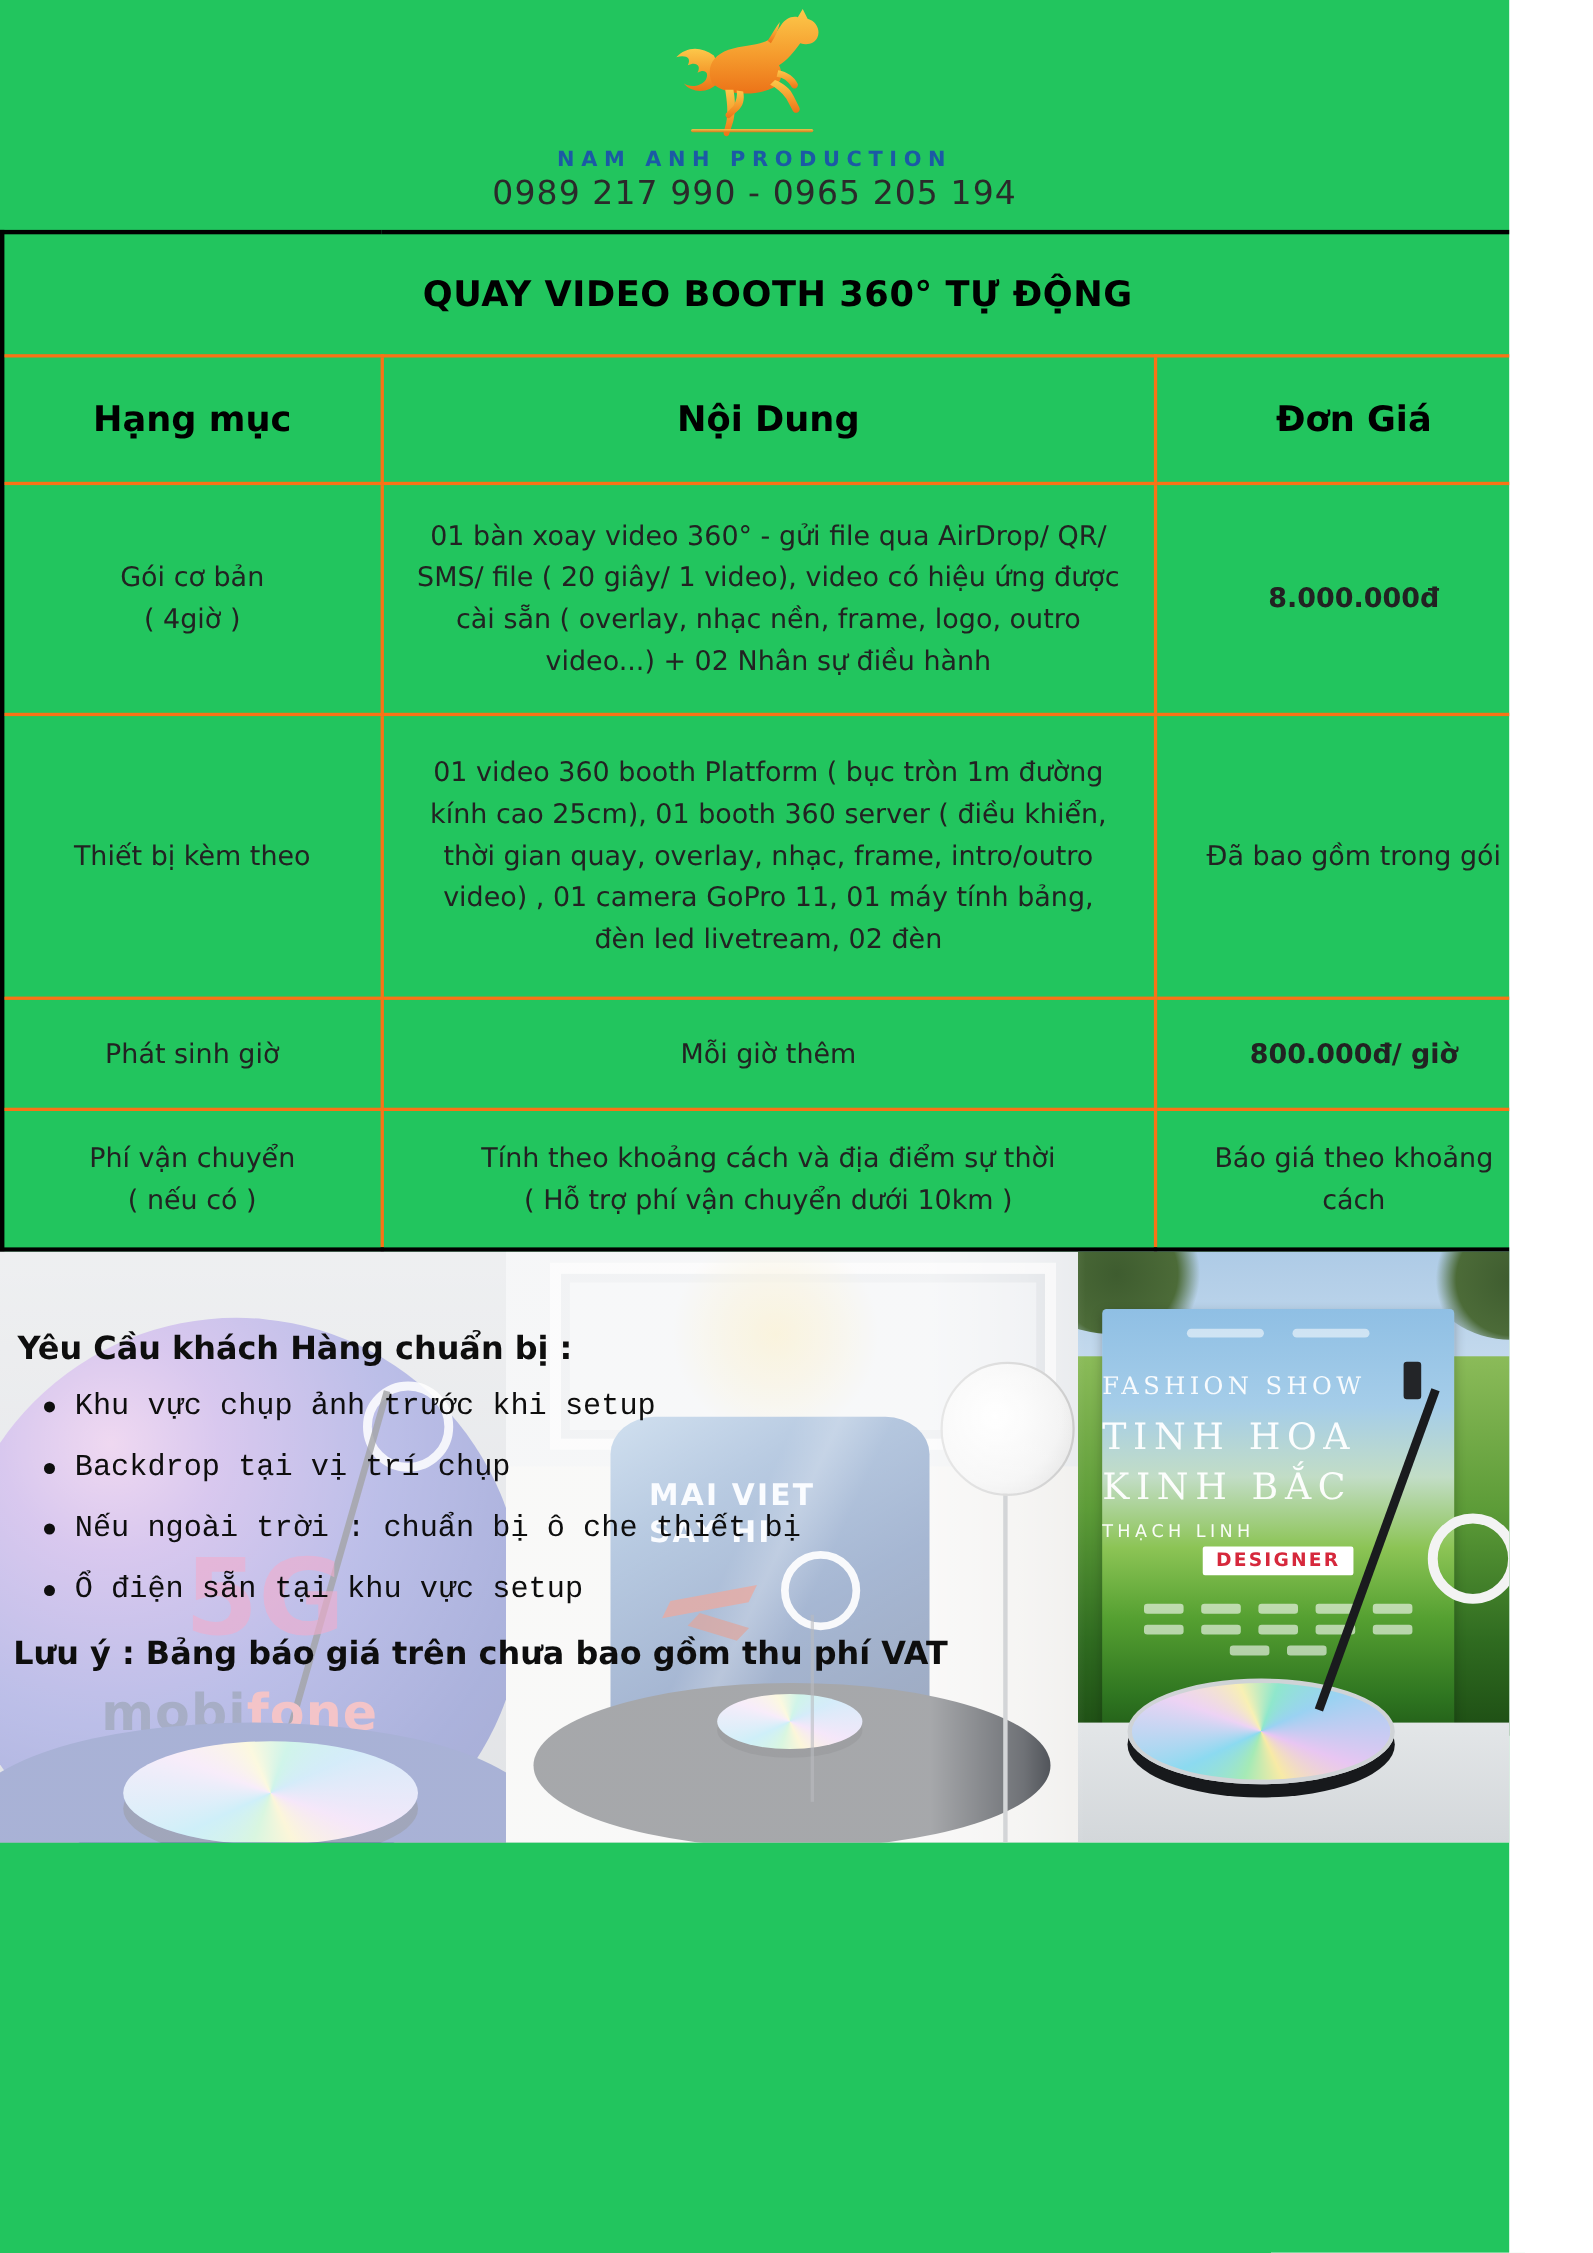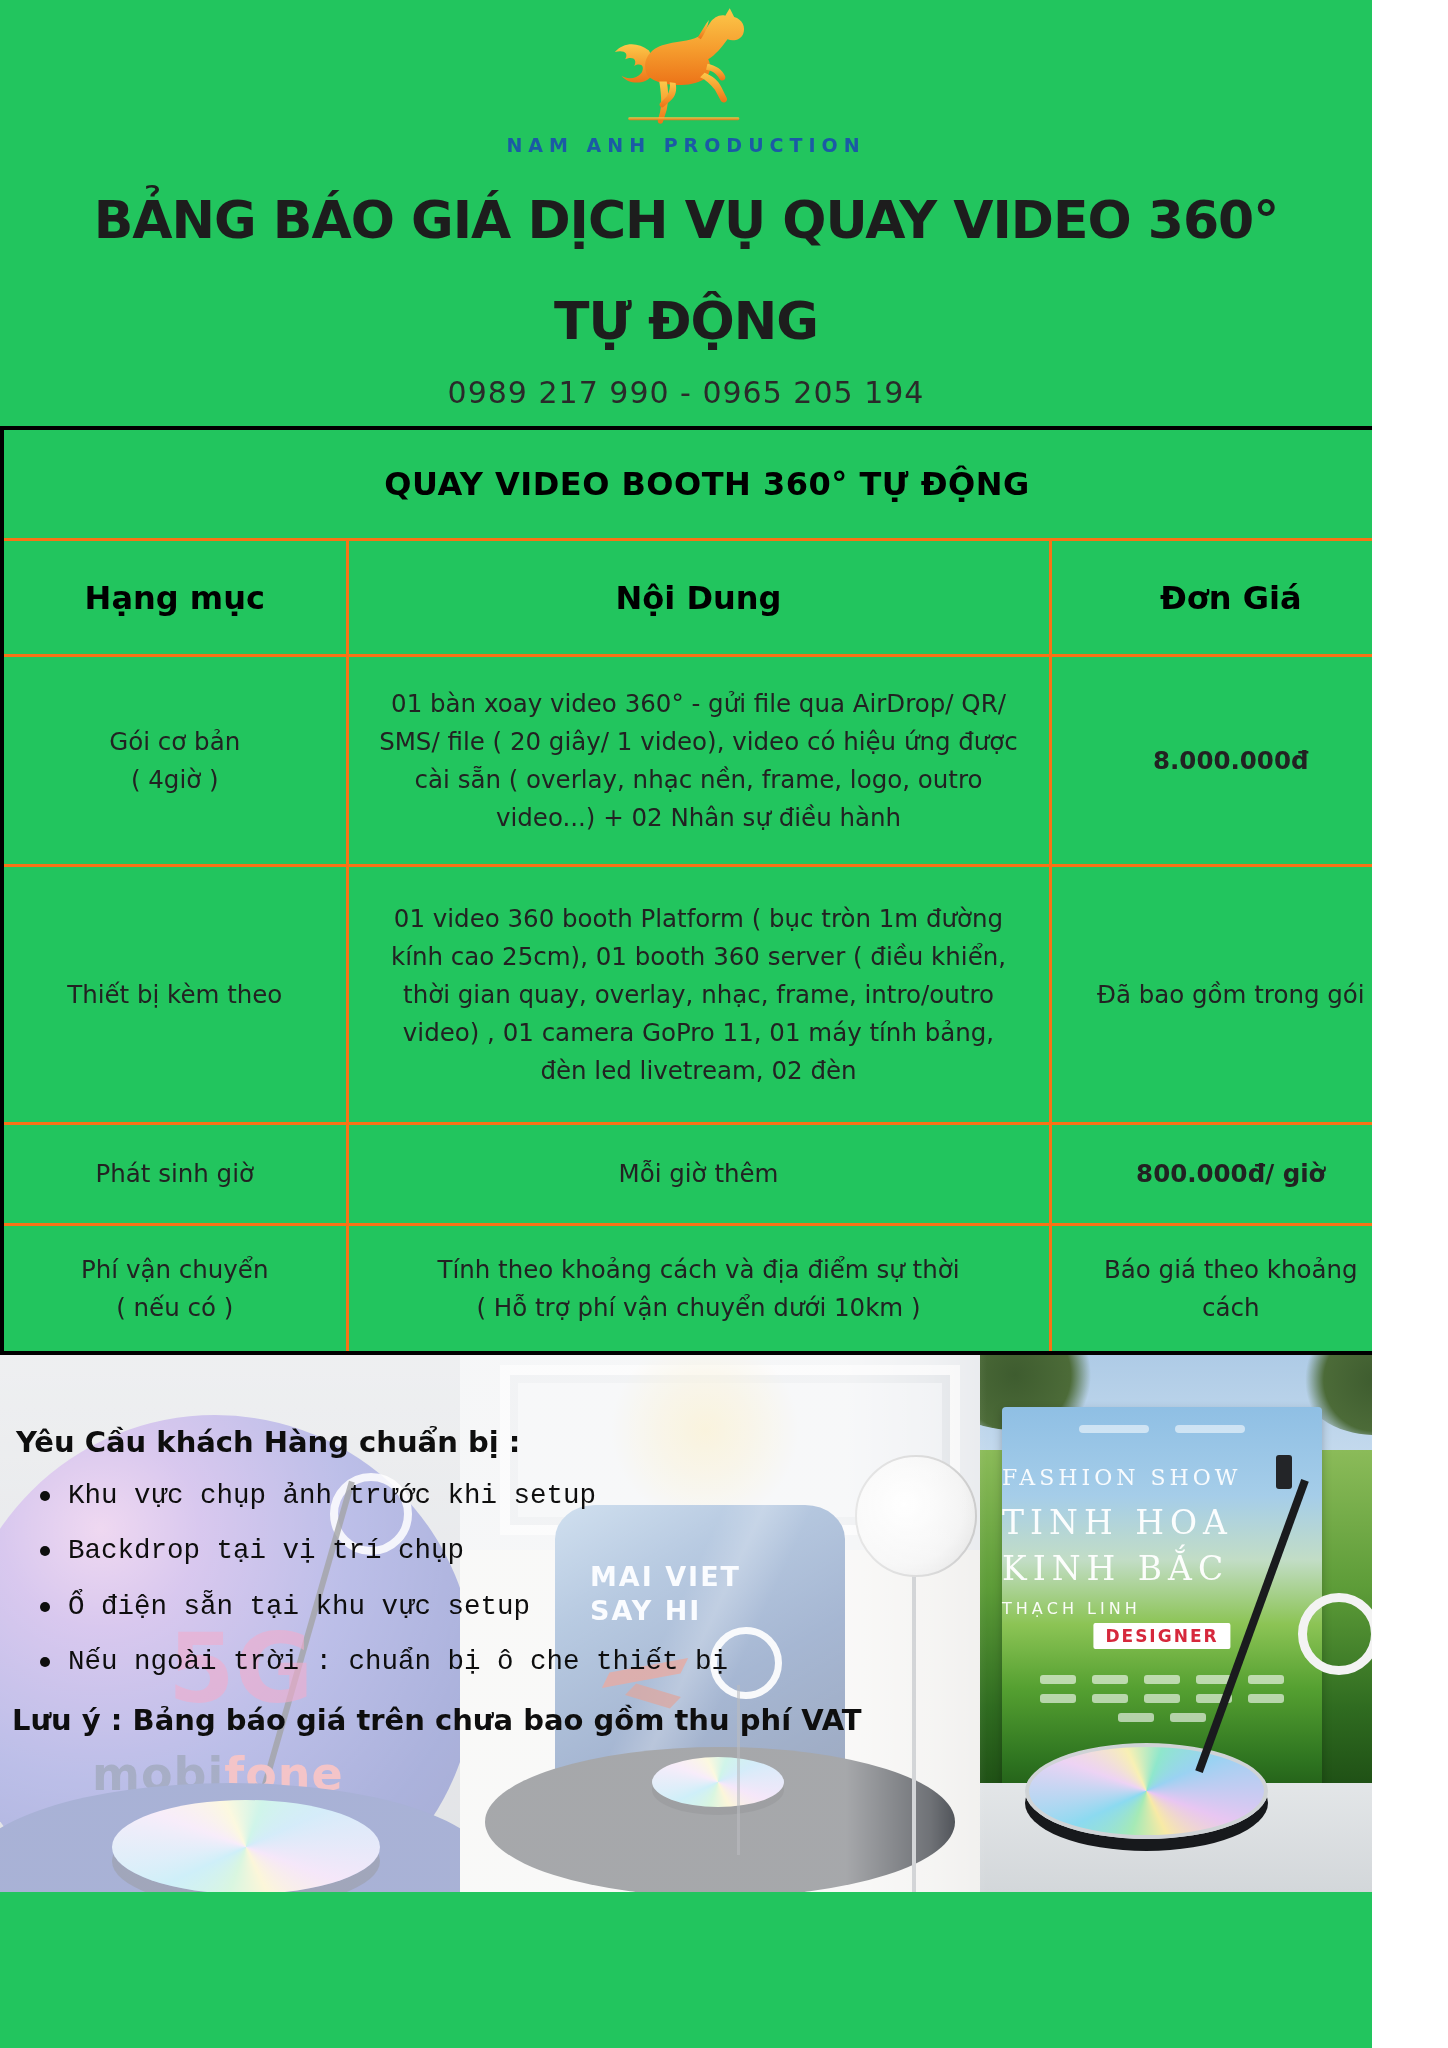--- a/index.html
+++ b/index.html
@@ -137,24 +137,20 @@
           <path d="M126 42 C132 33 136 25 141 19 C139 29 135 38 130 45 Z"></path>
           <path d="M135 90 C146 94 154 101 158 110 L165 124 C167 129 160 133 157 128 L149 113 C143 105 136 99 129 96 Z"></path>
           <path d="M139 78 C150 80 159 86 163 95 C164 100 158 103 155 98 C151 91 145 87 137 86 Z"></path>
           <path d="M74 102 C76 116 78 130 75 143 L72 154 C71 159 78 161 79 156 L84 140 C87 126 86 112 84 102 Z"></path>
           <path d="M96 104 C98 114 96 122 89 128 L80 136 C76 139 72 133 76 130 L84 122 C88 115 89 109 88 103 Z"></path>
           <rect x="32" y="150" width="150" height="4" rx="2" opacity="0.9"></rect>
         </g>
       </svg>
     </div>
     <div class="brand">NAM ANH PRODUCTION</div>
-    <h1 class="title">
-      <span>BẢNG BÁO GIÁ DỊCH VỤ QUAY VIDEO 360°</span>
-      <span>TỰ ĐỘNG</span>
-    </h1>
     <div class="phone">0989 217 990 - 0965 205 194</div>
   </div>
 
   <table class="price">
     <colgroup>
         <col class="c1">
         <col class="c2">
         <col class="c3">
       </colgroup>
     <tbody>
@@ -266,25 +262,25 @@
         <li>
             <span class="dot"></span>
             <span style="position:static">Khu vực chụp ảnh trước khi setup</span>
           </li>
         <li>
             <span class="dot"></span>
             <span style="position:static">Backdrop tại vị trí chụp</span>
           </li>
         <li>
             <span class="dot"></span>
+            <span style="position:static">Nếu ngoài trời : chuẩn bị ô che thiết bị</span>
+          </li>
+        <li>
+            <span class="dot"></span>
             <span style="position:static">Ổ điện sẵn tại khu vực setup</span>
-          </li>
-        <li>
-            <span class="dot"></span>
-            <span style="position:static">Nếu ngoài trời : chuẩn bị ô che thiết bị</span>
           </li>
       </ul>
       <div class="note">Lưu ý : Bảng báo giá trên chưa bao gồm thu phí VAT</div>
     </div>
 
   </div>
 
 </div>
 
 </body></html>

